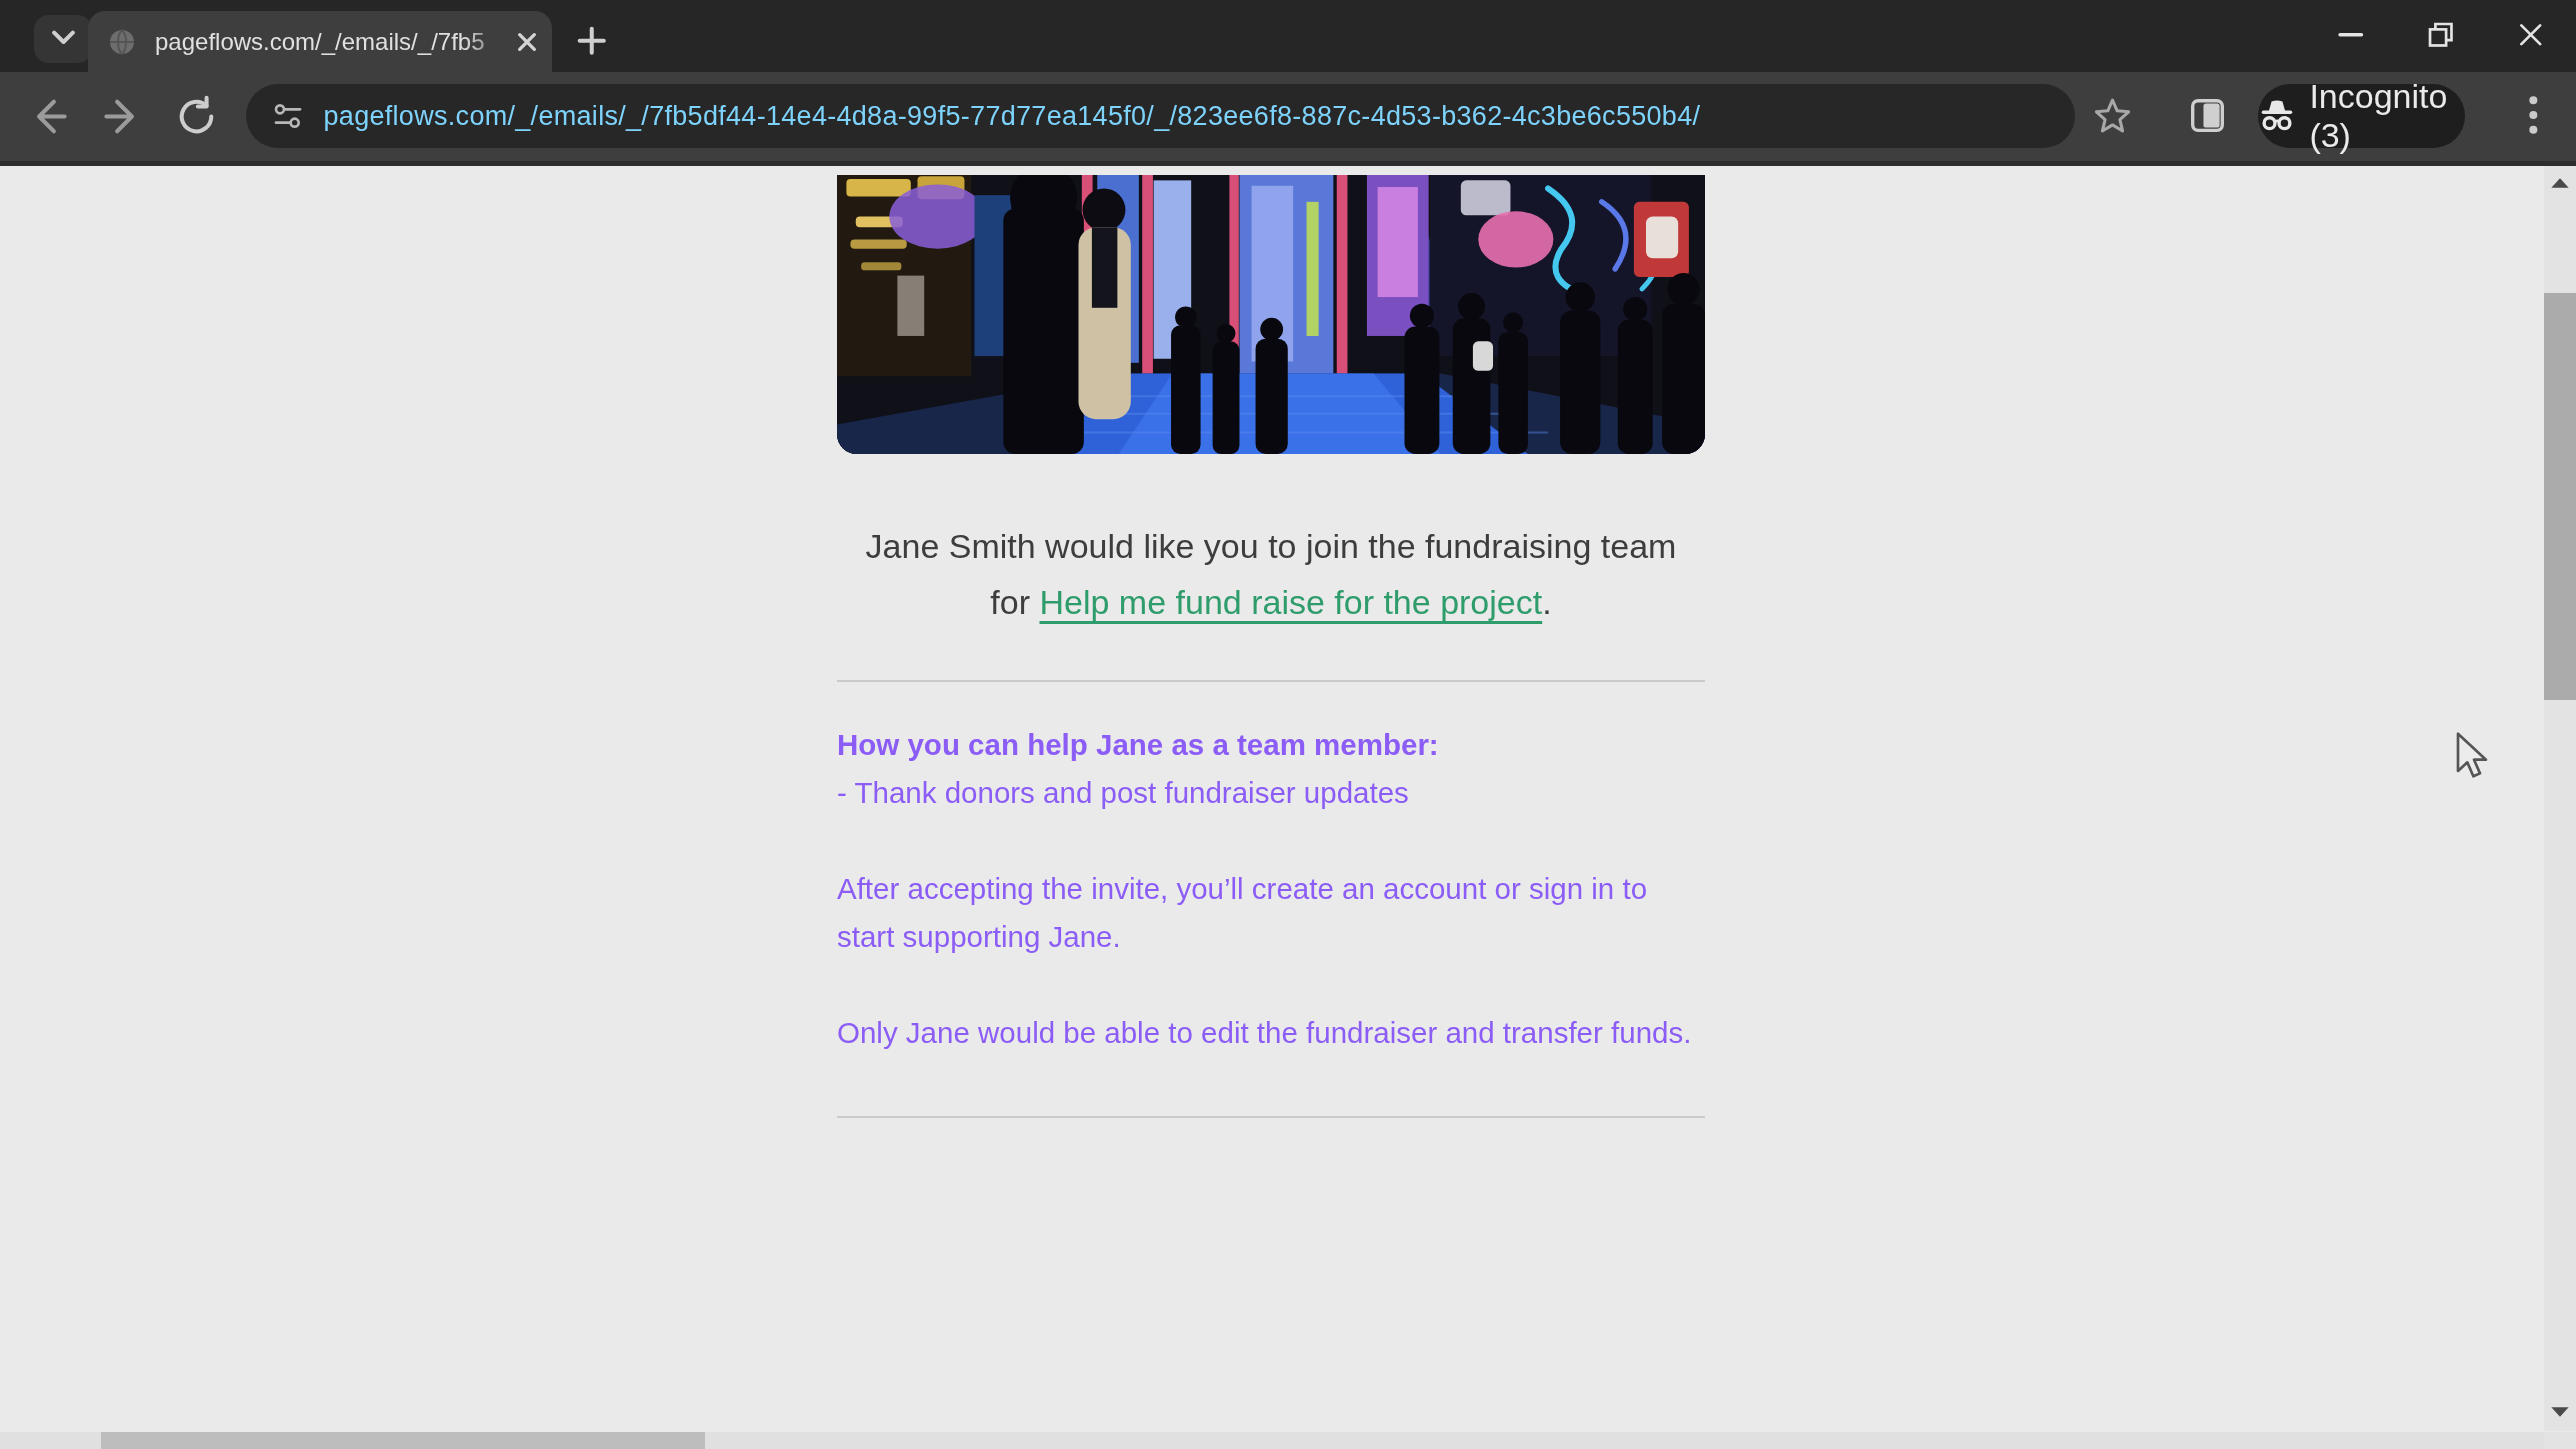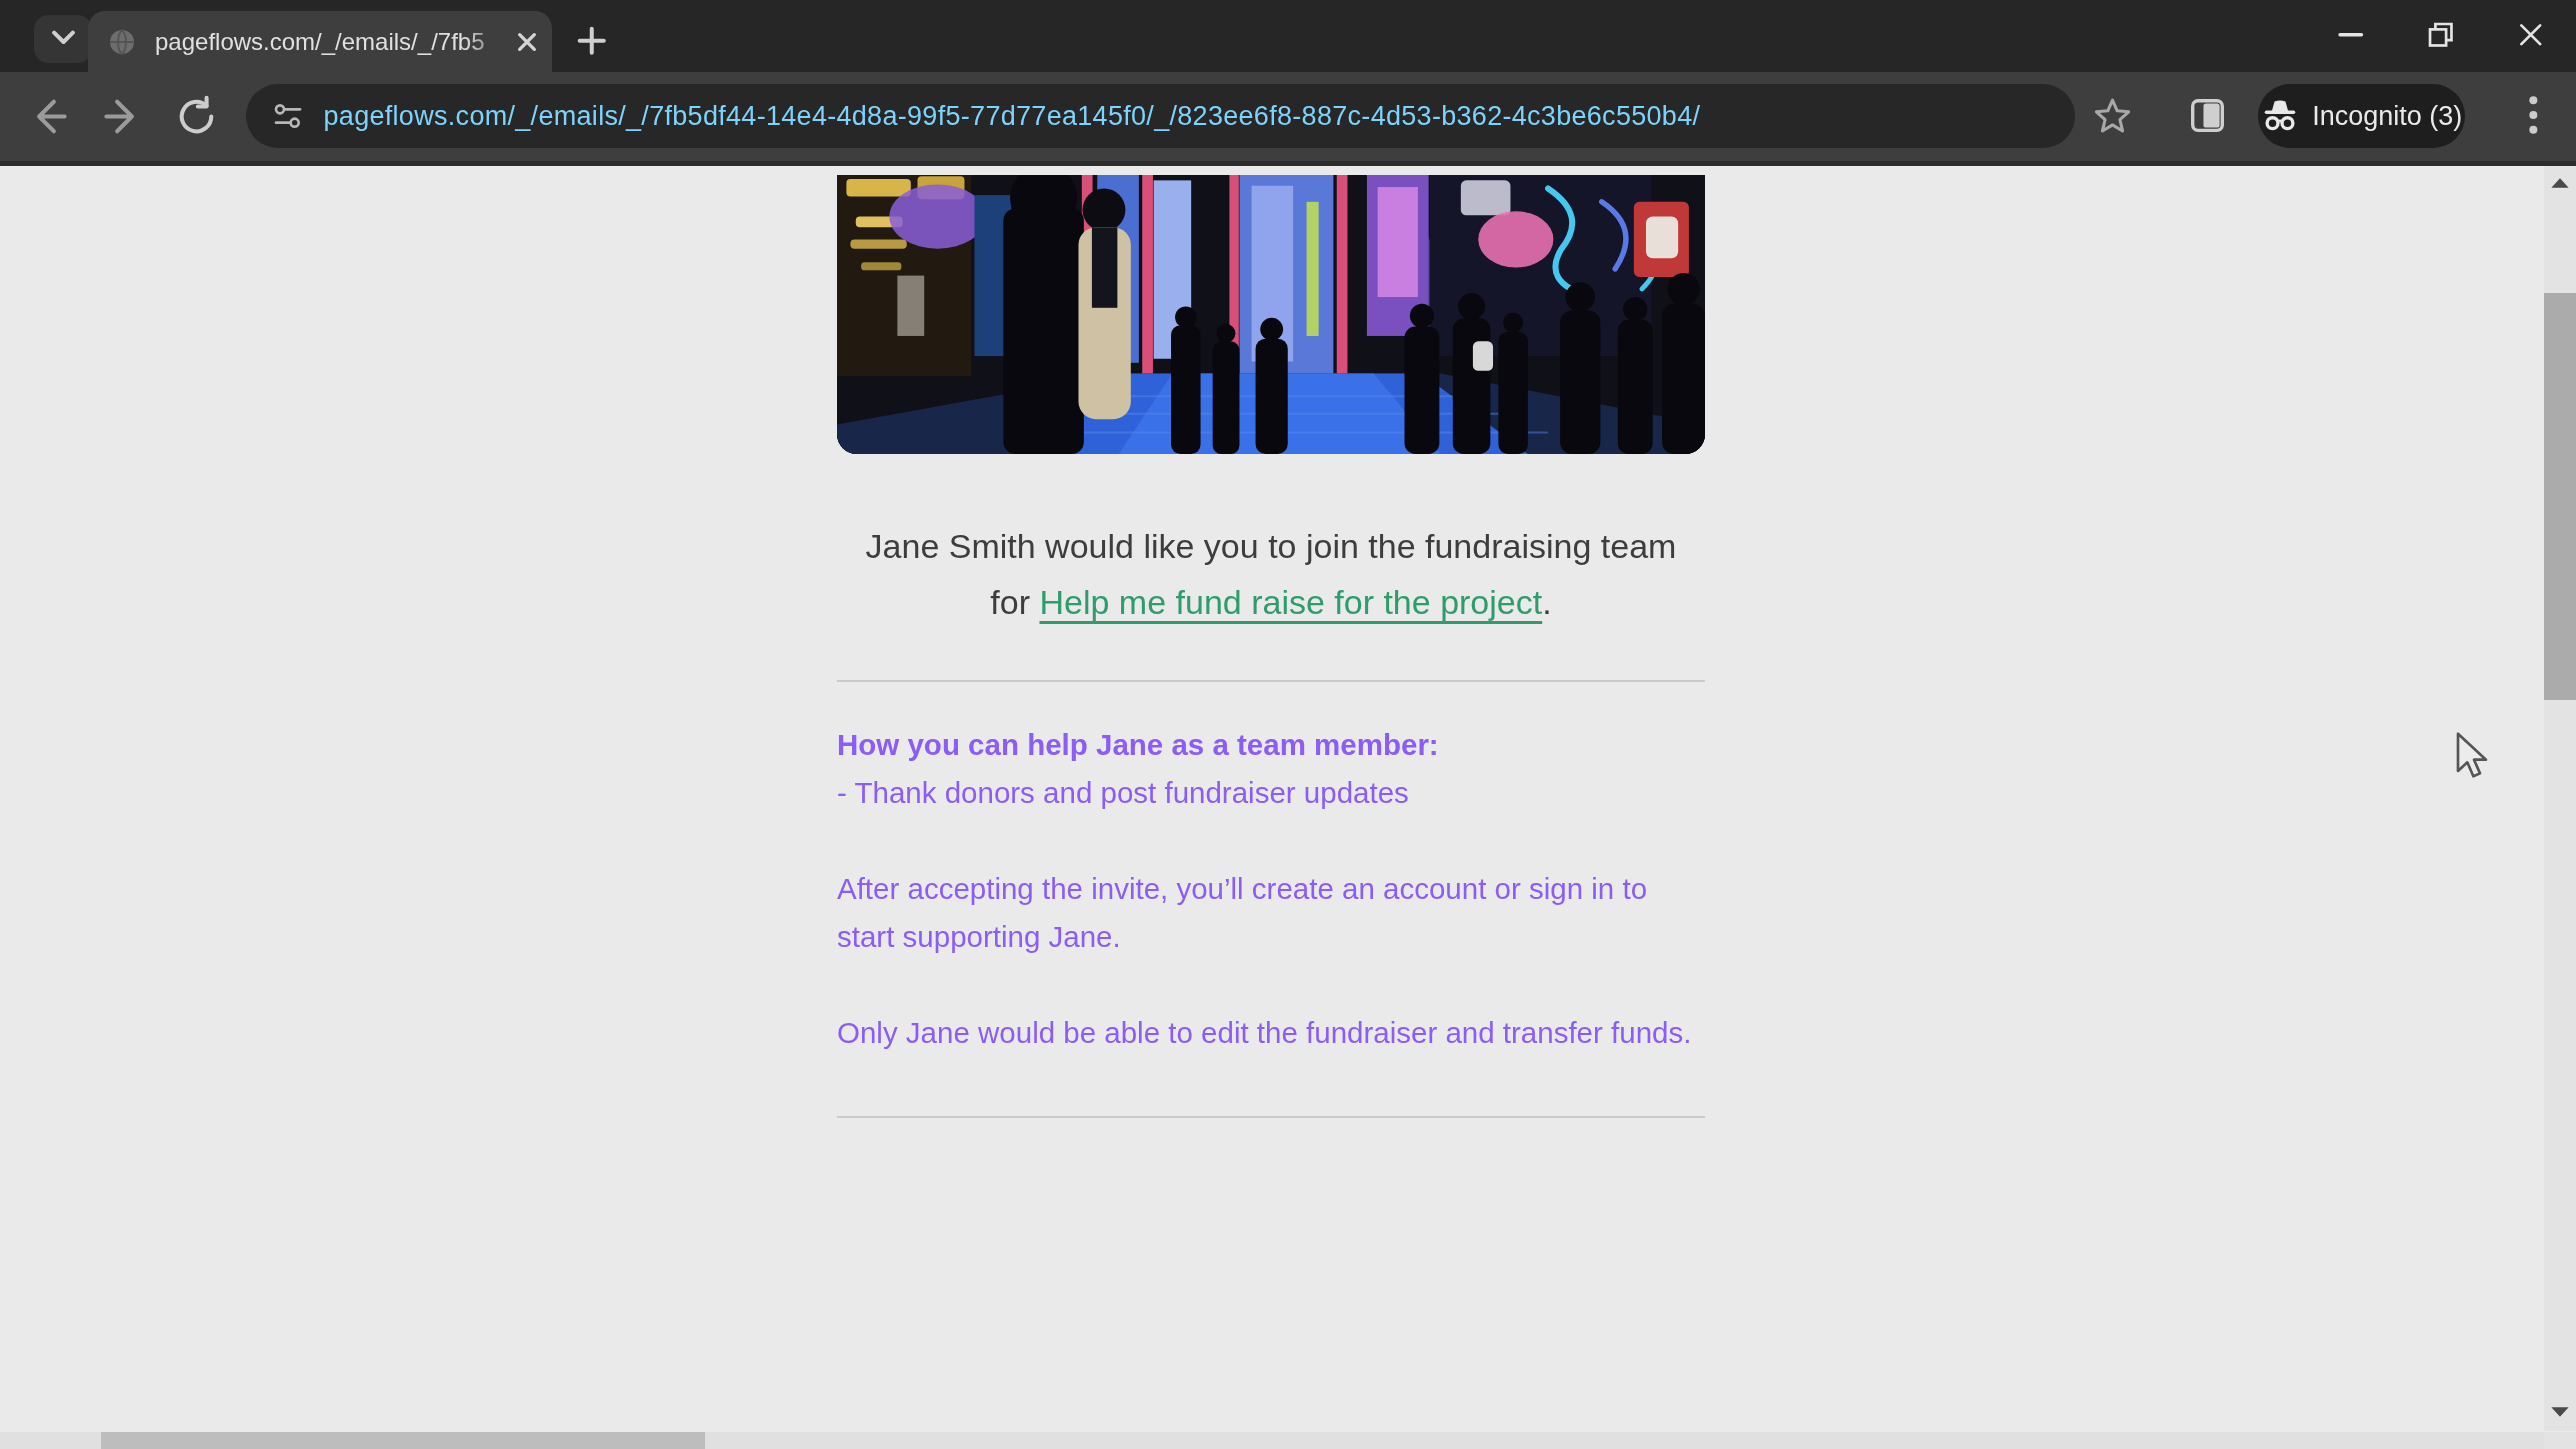--- a/index.html
+++ b/index.html
@@ -28,21 +28,21 @@
   .toolbar { position:absolute; left:0; top:72px; width:2576px; height:94px; background:#3e3e3e;
              border-bottom:5.4px solid #2d2d2d; }
   .nav-btn { position:absolute; top:21.5px; width:48px; height:48px; display:flex; align-items:center; justify-content:center; }
   .urlbar { position:absolute; left:246px; top:12px; width:1829px; height:64px; background:#272727;
             border-radius:32px; display:flex; align-items:center; }
   .urlbar .site-icon { margin-left:25.5px; flex:0 0 auto; display:flex; }
   .url-text { margin-left:20px; font-size:27px; color:#7dd3fc; white-space:nowrap; overflow:hidden; letter-spacing:0.3px; }
   .action-btn { position:absolute; top:17.4px; width:54px; height:54px; display:flex; align-items:center; justify-content:center; }
   .incognito-pill { position:absolute; left:2258px; top:12px; width:207px; height:64px; background:#1e1e1e;
                     border-radius:32px; display:flex; align-items:center; justify-content:center; gap:13.4px; }
-  .incognito-label { font-size:27px; color:#eaeaea; }
+  .incognito-label { font-size:34px; color:#eaeaea; }
 
   
   .content { position:absolute; left:0; top:166px; width:2576px; height:1283px; background:#eaeaea; }
   .email-col { position:absolute; left:837px; top:9.4px; width:868px; }
   .hero { width:868px; height:279px; border-radius:0 0 20px 20px; overflow:hidden; background:#12121c; }
   .hero svg { display:block; width:100%; height:100%; }
   .heading { margin:64px 6.7px 0; text-align:center; font-size:34px; line-height:56px;
              font-weight:400; color:#3d3d3d; }
   .heading a { color:#2e9c6b; text-decoration:underline; text-decoration-thickness:2.7px; text-underline-offset:6.7px; }
   .divider { border:none; border-top:2px solid #cacaca; margin-top:50px; }

